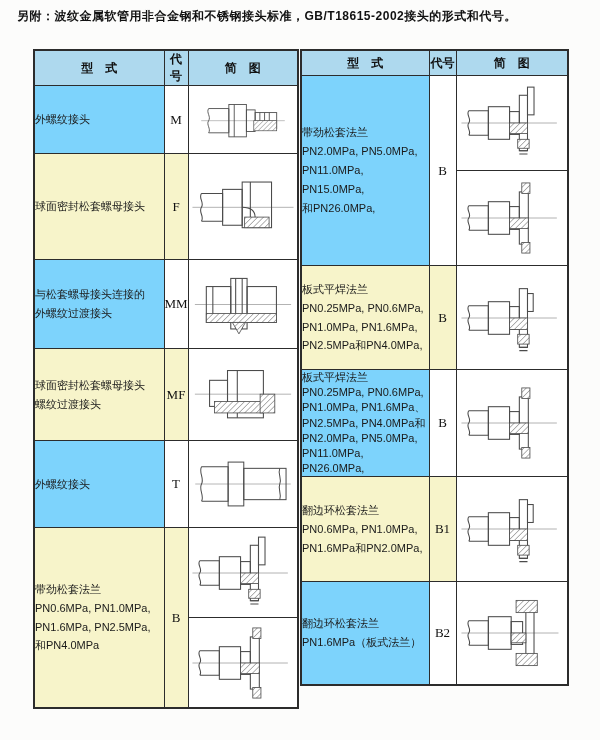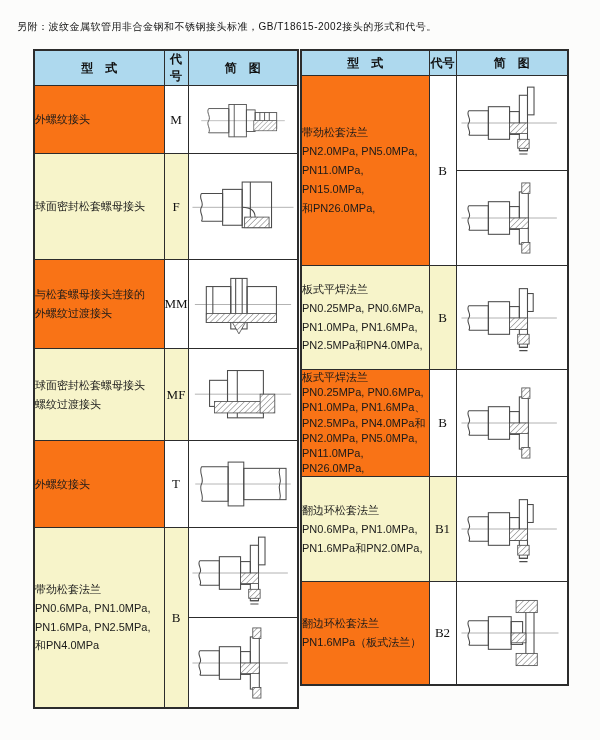--- a/index.html
+++ b/index.html
@@ -1,40 +1,40 @@
 <!DOCTYPE html>
 <html style="--header-bg: #aed9ee; --highlight-bg: #f7f4ca; --border: #2c2c2c;"><head>
 <meta charset="utf-8">
 <style>
   html,body{margin:0;padding:0;background:#e8e8e8;}
   .page{
     position:relative;width:600px;height:740px;background:#fcfcfb;
     font-family:"Liberation Sans",sans-serif;color:#1a1a1a;overflow:hidden;
   }
   .title{
-    position:absolute;left:17px;top:20px;width:570px;
-    font-size:10px;font-weight:400;letter-spacing:.5px;color:#111;
+    position:absolute;left:17px;top:8px;width:570px;
+    font-size:12px;font-weight:700;letter-spacing:.5px;color:#111;
   }
   table.ft{
     position:absolute;top:49px;border-collapse:collapse;table-layout:fixed;
     border:2px solid var(--border,#2c2c2c);
   }
   #t-left{left:33px;width:264px;}
   #t-right{left:300px;width:267px;}
   table.ft th,table.ft td{
     border:1px solid var(--border,#2c2c2c);padding:0;vertical-align:middle;
     overflow:hidden;
   }
   th.hd{
     background:var(--header-bg,#aed9ee);height:24px;
     font-size:12px;font-weight:700;color:#111;text-align:center;
   }
   td.lbl{
     font-size:11px;line-height:1.72;white-space:pre-line;
-    padding:2px 2px 2px 6px;text-align:left;background:#f97316;
+    padding:2px 2px 2px 6px;text-align:left;background:#7dd3fc;
   }
   td.lbl.tight{line-height:1.38;}
   tr.hl td.lbl,tr.hl td.code{background:var(--highlight-bg,#f7f4ca);}
   td.code{
     background:#fff;text-align:center;
     font-family:"Liberation Serif",serif;font-size:13px;color:#111;
   }
   td.dia{background:#fff;text-align:center;}
   .fig{display:block;margin:0 auto;}
   td.dia .half{display:flex;align-items:center;justify-content:center;}

